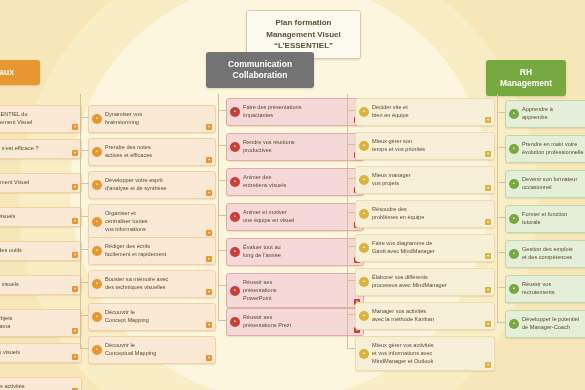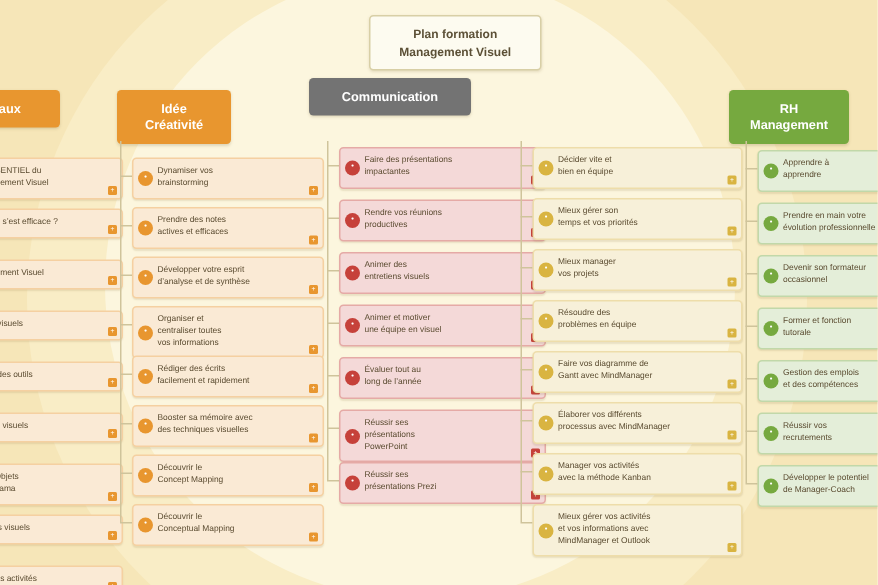--- a/index.html
+++ b/index.html
@@ -65,20 +65,21 @@
 </head>
 <body>
 
 <div class="bg-circle" id="circle-outer"></div>
 <div class="bg-circle" id="circle-inner"></div>
 
 <div class="canvas" id="canvas">
     <div class="title-box">
       <div>Plan formation</div>
       <div>Management Visuel</div>
+      <div>“L’ESSENTIEL”</div>
     </div>
     <div class="col-head" style="left: -42px; top: 60px; width: 70px; background: rgb(232, 150, 47);">
       <div>...ntaux</div>
     </div>
     <div class="node" style="left: -34px; top: 105px; width: 86px; background: rgb(250, 234, 213); border: 1px solid rgb(245, 208, 161);">
       <span class="node-txt">... ESSENTIEL du<br>Management Visuel</span>
       <span class="plus" style="background: rgb(232, 150, 47);">+</span>
     </div>
     <div class="node" style="left: -34px; top: 139px; width: 86px; background: rgb(250, 234, 213); border: 1px solid rgb(245, 208, 161);">
       <span class="node-txt">...rquoi s’est efficace ?</span>
@@ -104,24 +105,20 @@
       <span class="node-txt">...les Objets<br>Diaporama</span>
       <span class="plus" style="background: rgb(232, 150, 47);">+</span>
     </div>
     <div class="node" style="left: -34px; top: 343px; width: 86px; background: rgb(250, 234, 213); border: 1px solid rgb(245, 208, 161);">
       <span class="node-txt">...er les visuels</span>
       <span class="plus" style="background: rgb(232, 150, 47);">+</span>
     </div>
     <div class="node" style="left: -34px; top: 377px; width: 86px; background: rgb(250, 234, 213); border: 1px solid rgb(245, 208, 161);">
       <span class="node-txt">...er ses activités</span>
       <span class="plus" style="background: rgb(232, 150, 47);">+</span>
-    </div>
-    <div class="col-head" style="left: 78px; top: 60px; width: 64px; background: rgb(232, 150, 47);">
-      <div>Idée</div>
-      <div>Créativité</div>
     </div>
     <div class="conn v" style="left: 80px; top: 94px; height: 254px;"></div>
     <div class="conn h" style="left: 80px; top: 117px; width: 8px;"></div>
     <div class="node" style="left: 88px; top: 105px; width: 98px; background: rgb(250, 234, 213); border: 1px solid rgb(245, 208, 161);">
       <span class="bullet" style="background: rgb(232, 150, 47);">•</span>
       <span class="node-txt">Dynamiser vos<br>brainstorming</span>
       <span class="plus" style="background: rgb(232, 150, 47);">+</span>
     </div>
     <div class="conn h" style="left: 80px; top: 150px; width: 8px;"></div>
     <div class="node" style="left: 88px; top: 138px; width: 98px; background: rgb(250, 234, 213); border: 1px solid rgb(245, 208, 161);">
@@ -160,20 +157,21 @@
       <span class="plus" style="background: rgb(232, 150, 47);">+</span>
     </div>
     <div class="conn h" style="left: 80px; top: 348px; width: 8px;"></div>
     <div class="node" style="left: 88px; top: 336px; width: 98px; background: rgb(250, 234, 213); border: 1px solid rgb(245, 208, 161);">
       <span class="bullet" style="background: rgb(232, 150, 47);">•</span>
       <span class="node-txt">Découvrir le<br>Conceptual Mapping</span>
       <span class="plus" style="background: rgb(232, 150, 47);">+</span>
     </div>
     <div class="col-head" style="left: 206px; top: 52px; width: 96px; background: #737373;">
       <div>Communication</div>
+      <div>Collaboration</div>
     </div>
     <div class="conn v" style="left: 218px; top: 94px; height: 226px;"></div>
     <div class="conn h" style="left: 218px; top: 110px; width: 8px;"></div>
     <div class="node" style="left: 226px; top: 98px; width: 108px; background: rgb(244, 217, 216); border: 1px solid rgb(229, 170, 166);">
       <span class="bullet" style="background: rgb(198, 65, 58);">•</span>
       <span class="node-txt">Faire des présentations<br>impactantes</span>
       <span class="plus" style="background: rgb(198, 65, 58);">+</span>
     </div>
     <div class="conn h" style="left: 218px; top: 145px; width: 8px;"></div>
     <div class="node" style="left: 226px; top: 133px; width: 108px; background: rgb(244, 217, 216); border: 1px solid rgb(229, 170, 166);">

